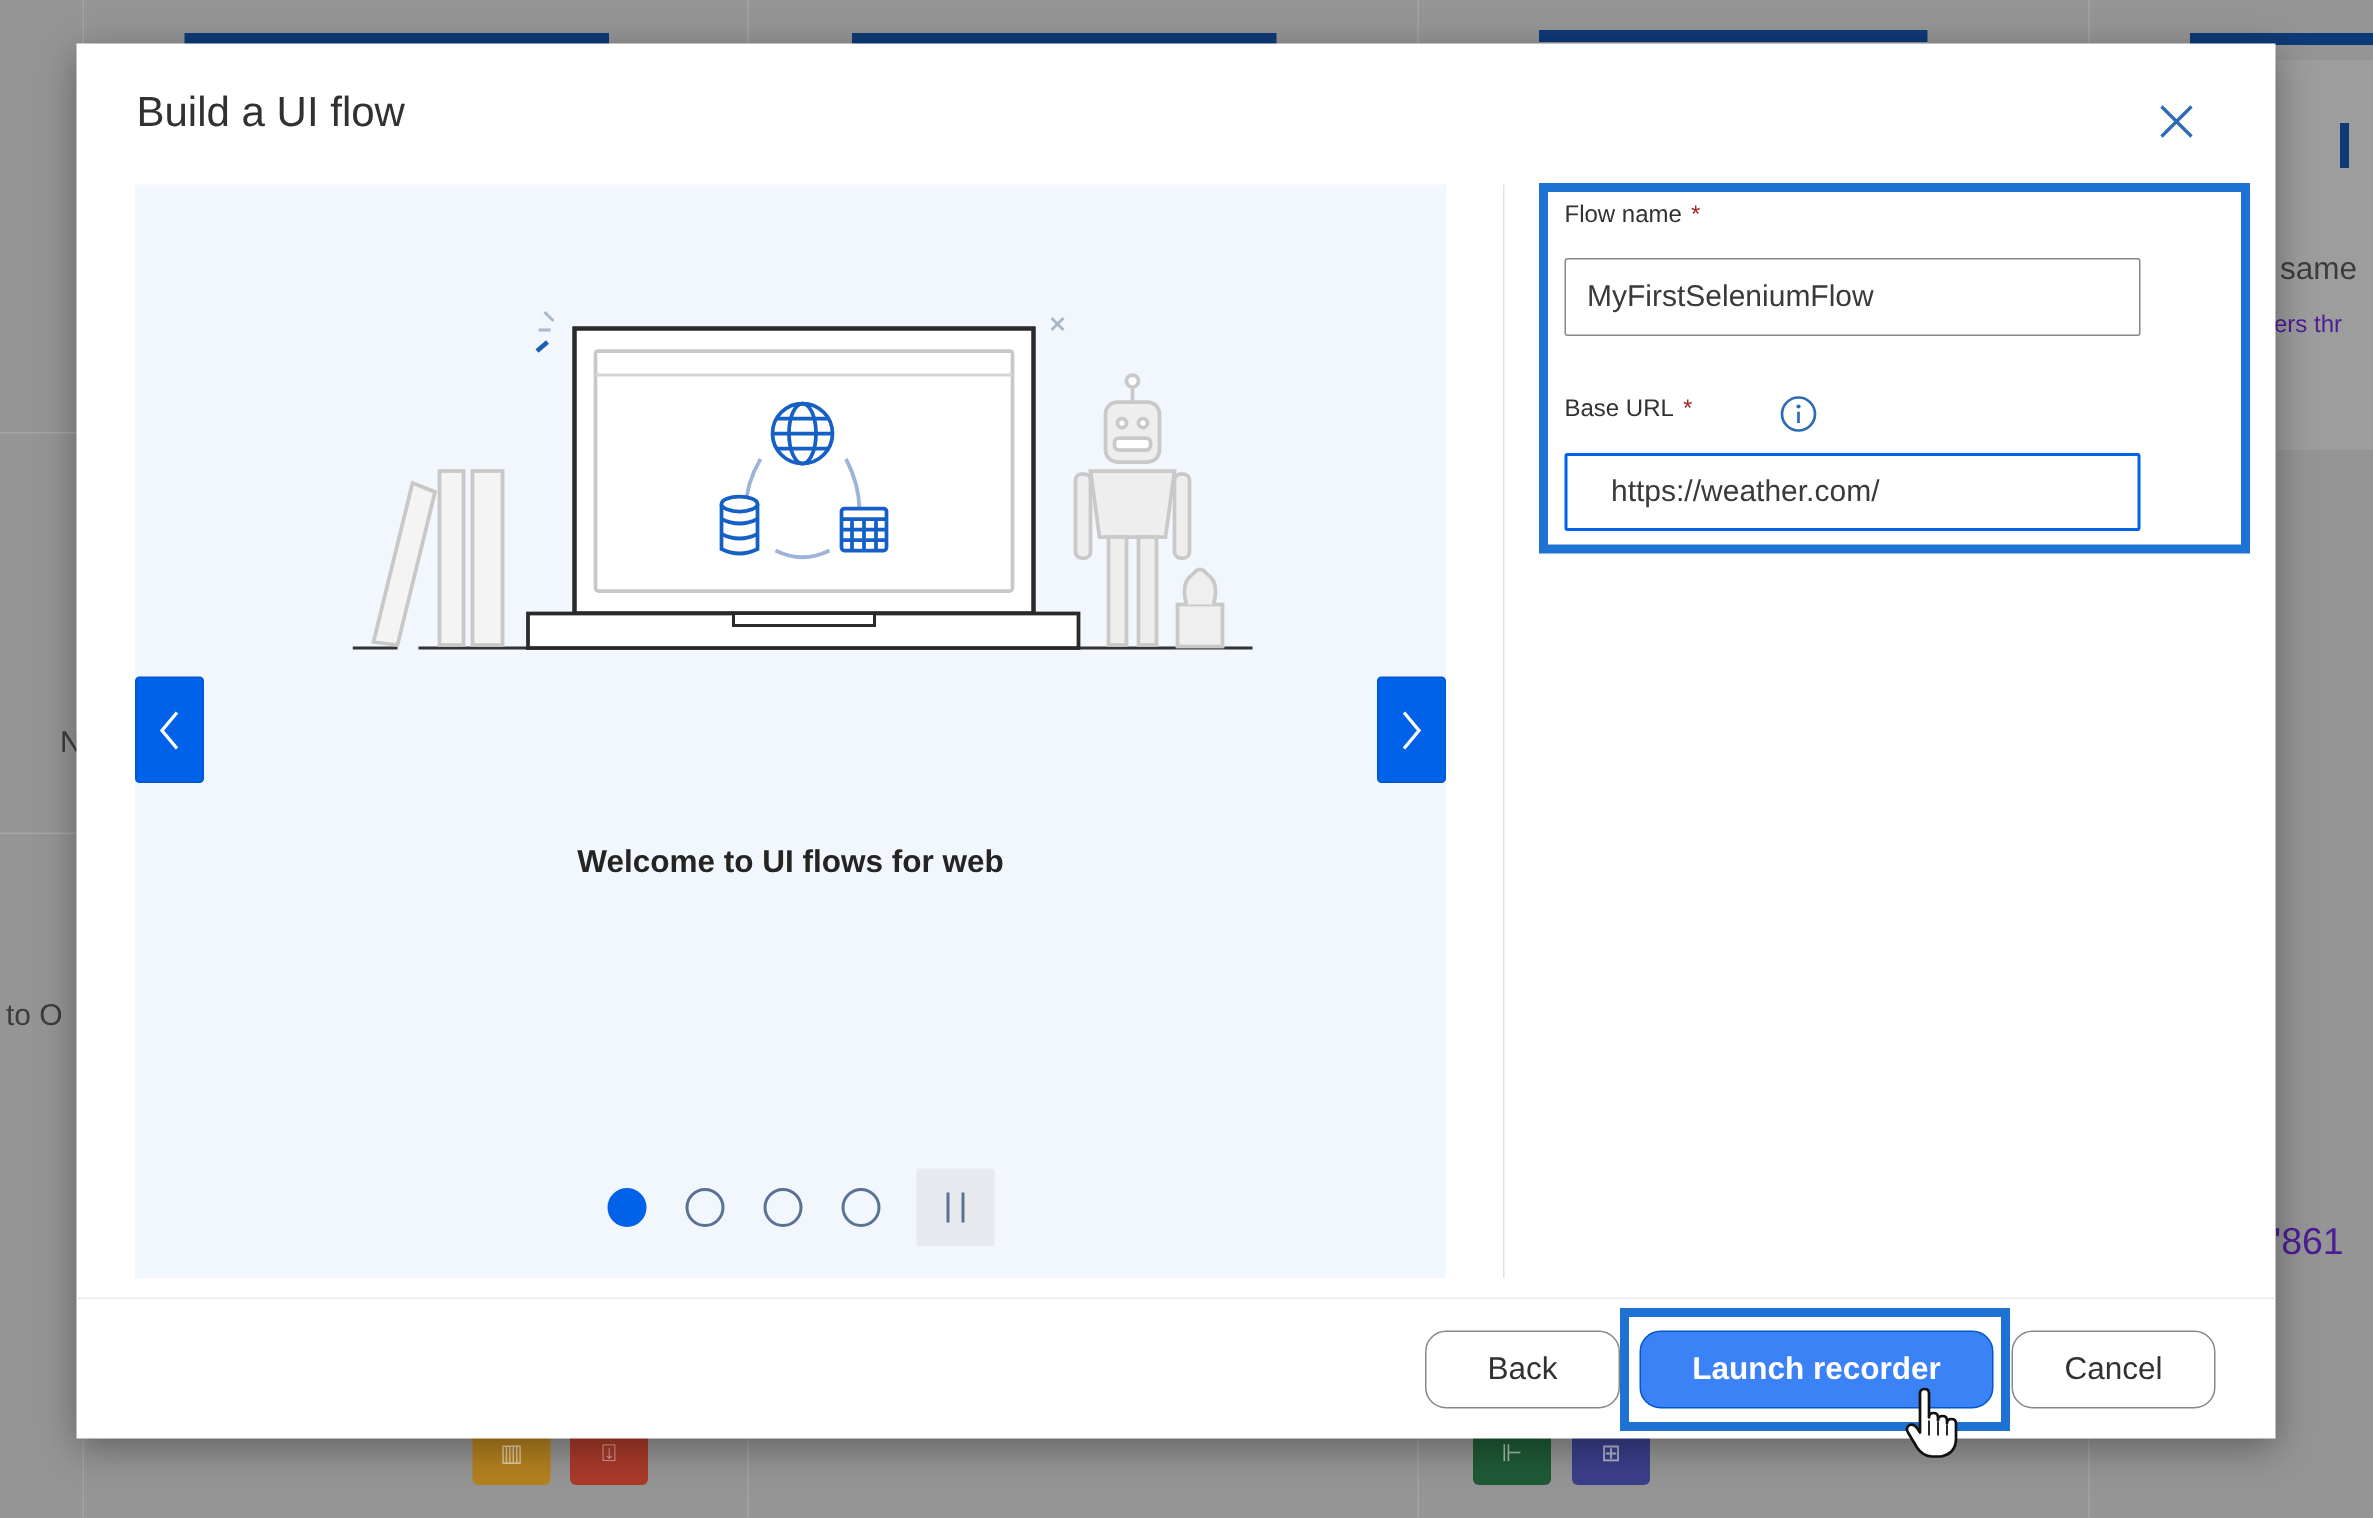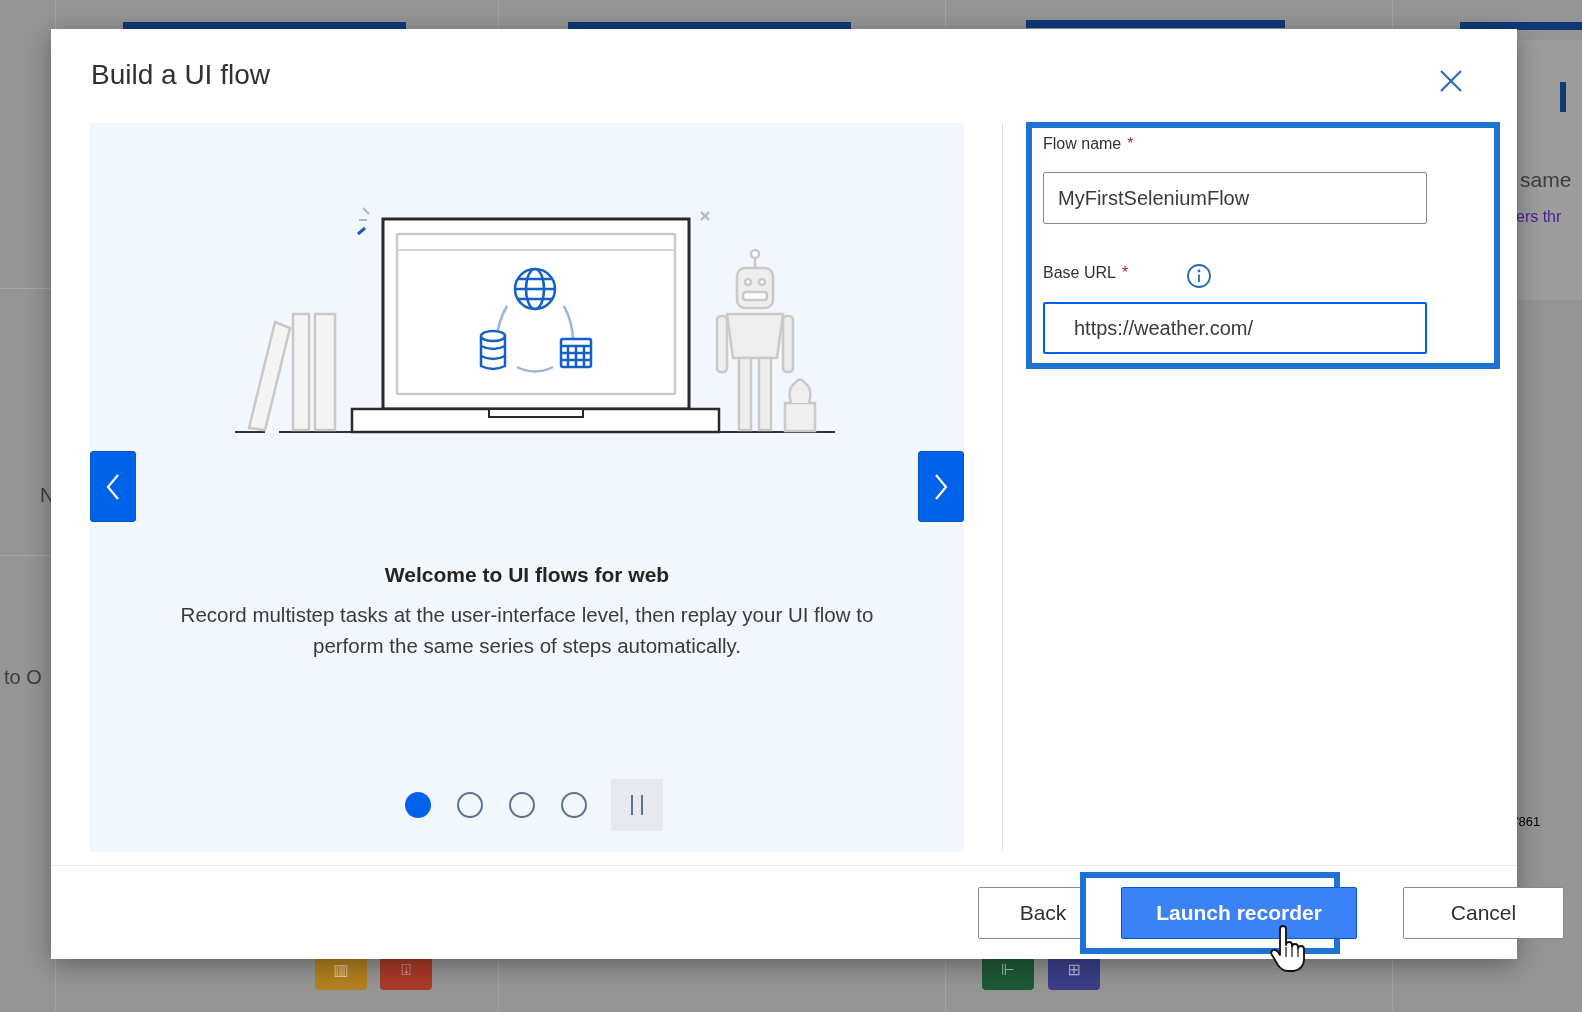--- a/index.html
+++ b/index.html
@@ -91,25 +91,25 @@
     .text-input.focused { border: 2px solid #0062e8; padding: 0 29px; }
     .info-icon {
       position: absolute; left: 1135px; top: 234px; width: 26px; height: 26px;
       cursor: pointer;
     }
     
     .footer-line { position: absolute; left: 0; right: 0; top: 836px; height: 1px; background: #edebe9; }
     .btn {
       position: absolute; top: 858px; height: 52px;
       font-family: "Liberation Sans", "DejaVu Sans", sans-serif; font-size: 21px;
-      border-radius: 2px; cursor: pointer; margin-left: 28px;
+      border-radius: 14px; cursor: pointer;
     }
     .btn-secondary { background: #fff; border: 1px solid #8a8886; color: #323130; }
     .btn-back { left: 899px; width: 130px; }
-    .btn-cancel { left: 1324px; width: 161px; text-align: center; }
+    .btn-cancel { left: 1290px; width: 136px; text-align: center; }
     .btn-primary-frame {
       position: absolute; left: 1029px; top: 843px; width: 260px; height: 82px;
       border: 6px solid #1e73d2; background: #fff;
     }
     .btn-primary {
       left: 1042px; width: 236px; background: #3b82f6; border: 1px solid #0057cc;
       color: #fff; font-weight: 700;
     }
     .cursor-hand { position: absolute; left: 1270px; top: 925px; width: 36px; height: 48px; pointer-events: none; }
   </style>
@@ -126,21 +126,21 @@
   <div class="bg-bar" style="left:1026px;width:259px;top:20px"></div>
   <div class="bg-bar" style="left:1460px;width:122px"></div>
   <div class="bg-hline" style="left:0;width:55px;top:555px"></div>
   <div class="bg-hline" style="left:0;width:55px;top:288px"></div>
   <div class="bg-text" style="left:40px;top:484px">N</div>
   <div class="bg-text" style="left:4px;top:666px">to O</div>
   <div class="bg-rightbox"></div>
   <div class="bg-rightbar"></div>
   <div class="bg-text" style="left:1520px;top:168px;font-size:21px">same</div>
   <div class="bg-text" style="left:1516px;top:208px;font-size:16px;color:#4c1d95">ers thr</div>
-  <div class="bg-text" style="left:1516px;top:814px;font-size:13px;color:#000000">'861</div>
+  <div class="bg-text" style="left:1516px;top:814px;font-size:25px;color:#4c1d95">'861</div>
   <div class="bg-tile" style="left:315px;background:#b3811f">
       <span>▥</span>
     </div>
   <div class="bg-tile" style="left:380px;background:#a93a2a">
       <span>⍗</span>
     </div>
   <div class="bg-tile" style="left:982px;background:#1f5a36">
       <span>⊩</span>
     </div>
   <div class="bg-tile" style="left:1048px;background:#3a3f8a">
@@ -236,21 +236,20 @@
         <path d="M14 3 L4 15 L14 27" stroke="#ffffff" stroke-width="2.2" fill="none"></path>
       </svg>
     </div>
     <div class="nav-btn nav-next" aria-label="Next slide">
       <svg width="18" height="30" viewBox="0 0 18 30">
         <path d="M4 3 L14 15 L4 27" stroke="#ffffff" stroke-width="2.2" fill="none"></path>
       </svg>
     </div>
 
     <div class="slide-title">Welcome to UI flows for web</div>
-    <div class="slide-desc">Record multistep tasks at the user-interface level, then replay your UI flow to perform the same series of steps automatically.</div>
 
     <div class="dots">
       <div class="dot active"></div>
       <div class="dot"></div>
       <div class="dot"></div>
       <div class="dot"></div>
       <div class="pause-btn" aria-label="Pause">
         <span style="display:flex">
             <i></i>
             <i></i>

